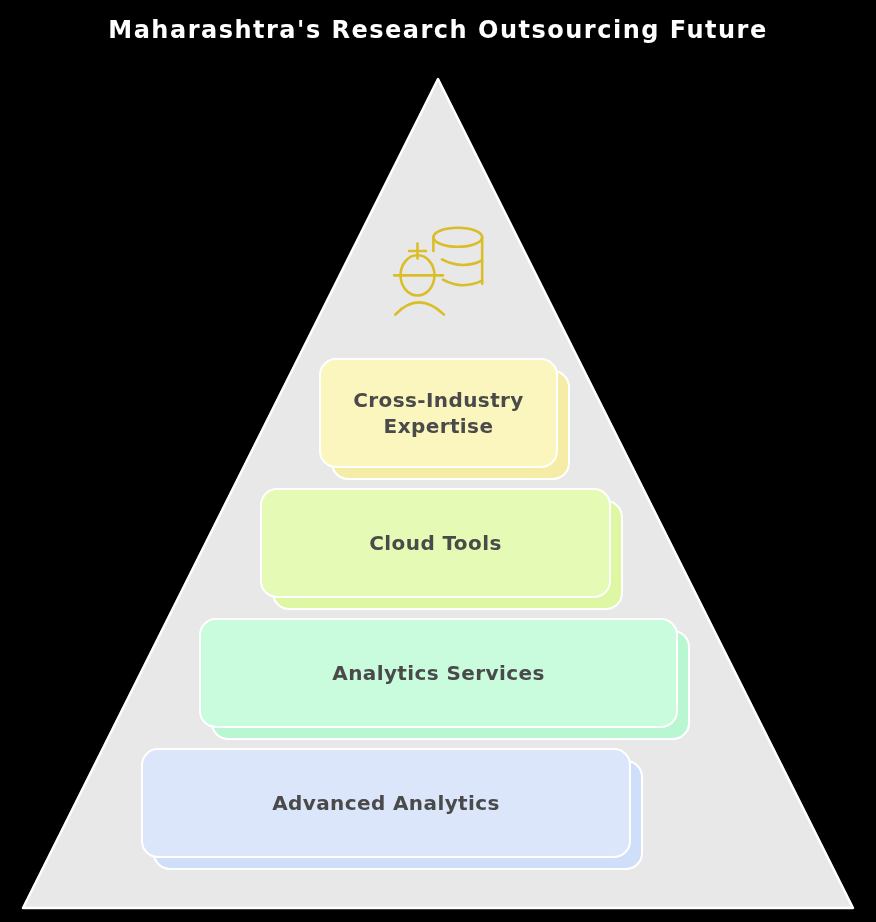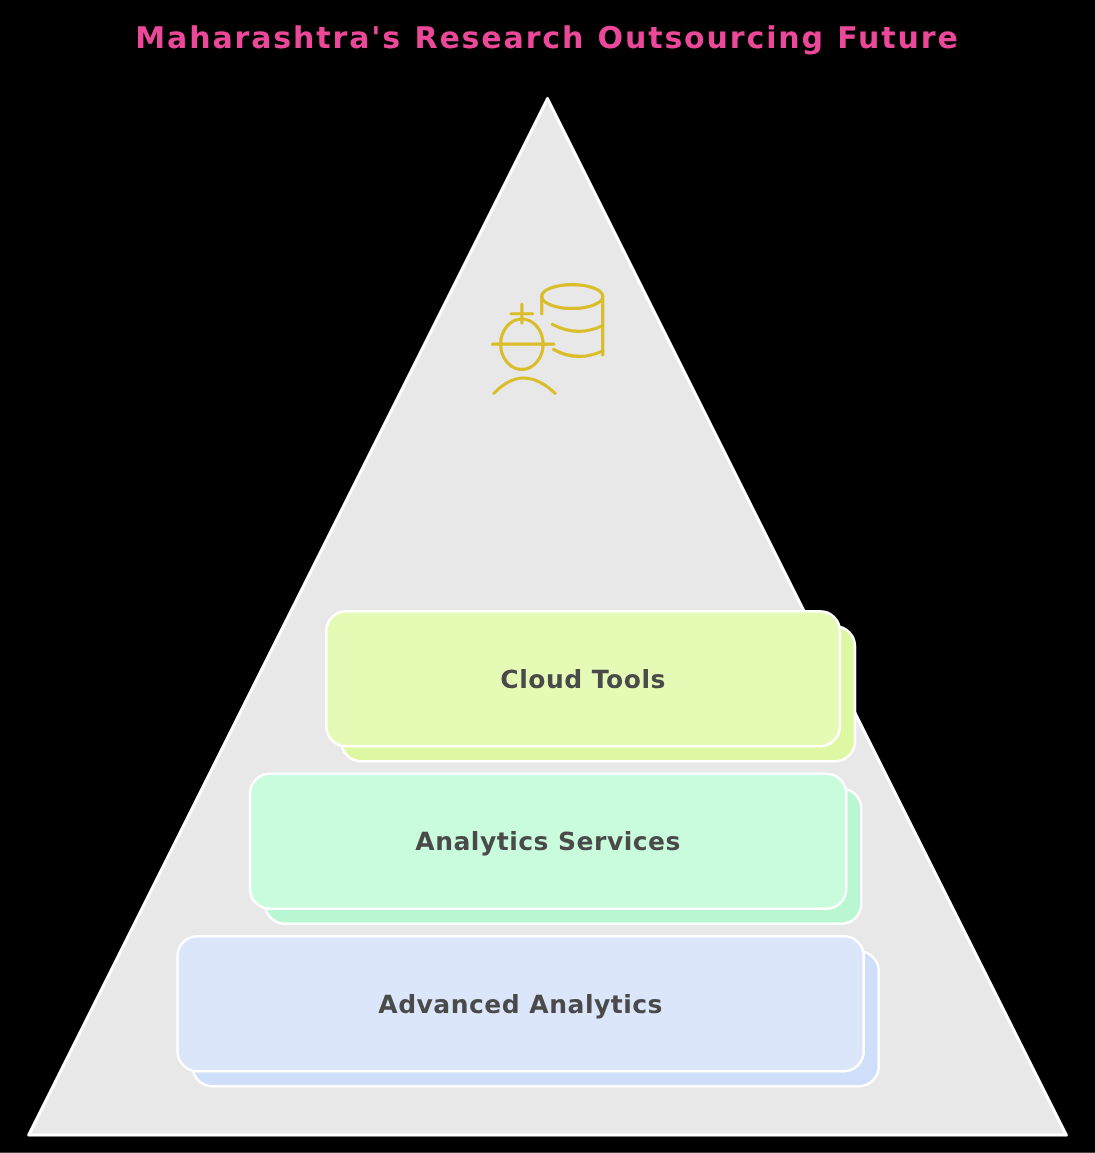--- a/index.html
+++ b/index.html
@@ -33,23 +33,23 @@
     left: 391px;
     top: 216px;
     width: 106px;
     height: 106px;
   }
   .level {
     position: absolute;
     height: 110px;
   }
   .level-1 { left: 319px; top: 358px; width: 239px; }
-  .level-2 { left: 260px; top: 488px; width: 413px; }
+  .level-2 { left: 260px; top: 488px; width: 351px; }
   .level-3 { left: 199px; top: 618px; width: 479px; }
-  .level-4 { left: 141px; top: 748px; width: 551px; }
+  .level-4 { left: 141px; top: 748px; width: 490px; }
   .box-shadow,
   .box-front {
     position: absolute;
     width: 100%;
     height: 100%;
     border-radius: 17px;
     border: 2.5px solid #fff;
   }
   .box-shadow {
     left: 12px;
@@ -69,21 +69,21 @@
     font-weight: bold;
     letter-spacing: 0.4px;
     line-height: 1.3;
   }
 </style>
 </head>
 <body>
 
 <div class="stage" style="background: rgb(0, 0, 0);">
 
-  <div class="diagram-title" style="color: #ec4899;">Maharashtra's Research Outsourcing Future</div>
+  <div class="diagram-title" style="color: #ffffff;">Maharashtra's Research Outsourcing Future</div>
 
   <svg class="pyramid-svg" width="876" height="922" viewBox="0 0 876 922">
     <polygon points="438,79 853,908 23,908" stroke-width="2.5" stroke-linejoin="round" fill="#e8e8e8" stroke="#ffffff"></polygon>
   </svg>
 
   <svg class="icon-svg" viewBox="0 0 100 100">
     <g fill="none" stroke-width="2.4" stroke-linecap="round" stroke="#d9bd29">
 
       <ellipse cx="63" cy="20" rx="23" ry="9"></ellipse>
       <path d="M86 20 V64"></path>
@@ -92,20 +92,26 @@
       <path d="M49 60 Q67 70 86 61"></path>
 
       <ellipse cx="25" cy="56" rx="16" ry="19"></ellipse>
       <path d="M3 56 H49"></path>
       <path d="M25 26 V40"></path>
       <path d="M17 33 H33"></path>
       <path d="M4 93 Q26 70 50 93"></path>
     </g>
   </svg>
 
+  <div class="level level-1">
+    <div class="box-shadow" style="border-color: rgb(255, 255, 255); background: rgb(245, 237, 166);"></div>
+    <div class="box-front" style="border-color: rgb(255, 255, 255); background: rgb(251, 246, 190);">
+      <span class="box-label" style="color: rgb(74, 74, 74);">Cross-Industry Expertise</span>
+    </div>
+  </div>
 
   <div class="level level-2">
     <div class="box-shadow" style="border-color: rgb(255, 255, 255); background: rgb(222, 247, 163);"></div>
     <div class="box-front" style="border-color: rgb(255, 255, 255); background: rgb(229, 250, 181);">
       <span class="box-label" style="color: rgb(74, 74, 74);">Cloud Tools</span>
     </div>
   </div>
 
   <div class="level level-3">
     <div class="box-shadow" style="border-color: rgb(255, 255, 255); background: rgb(185, 247, 210);"></div>

